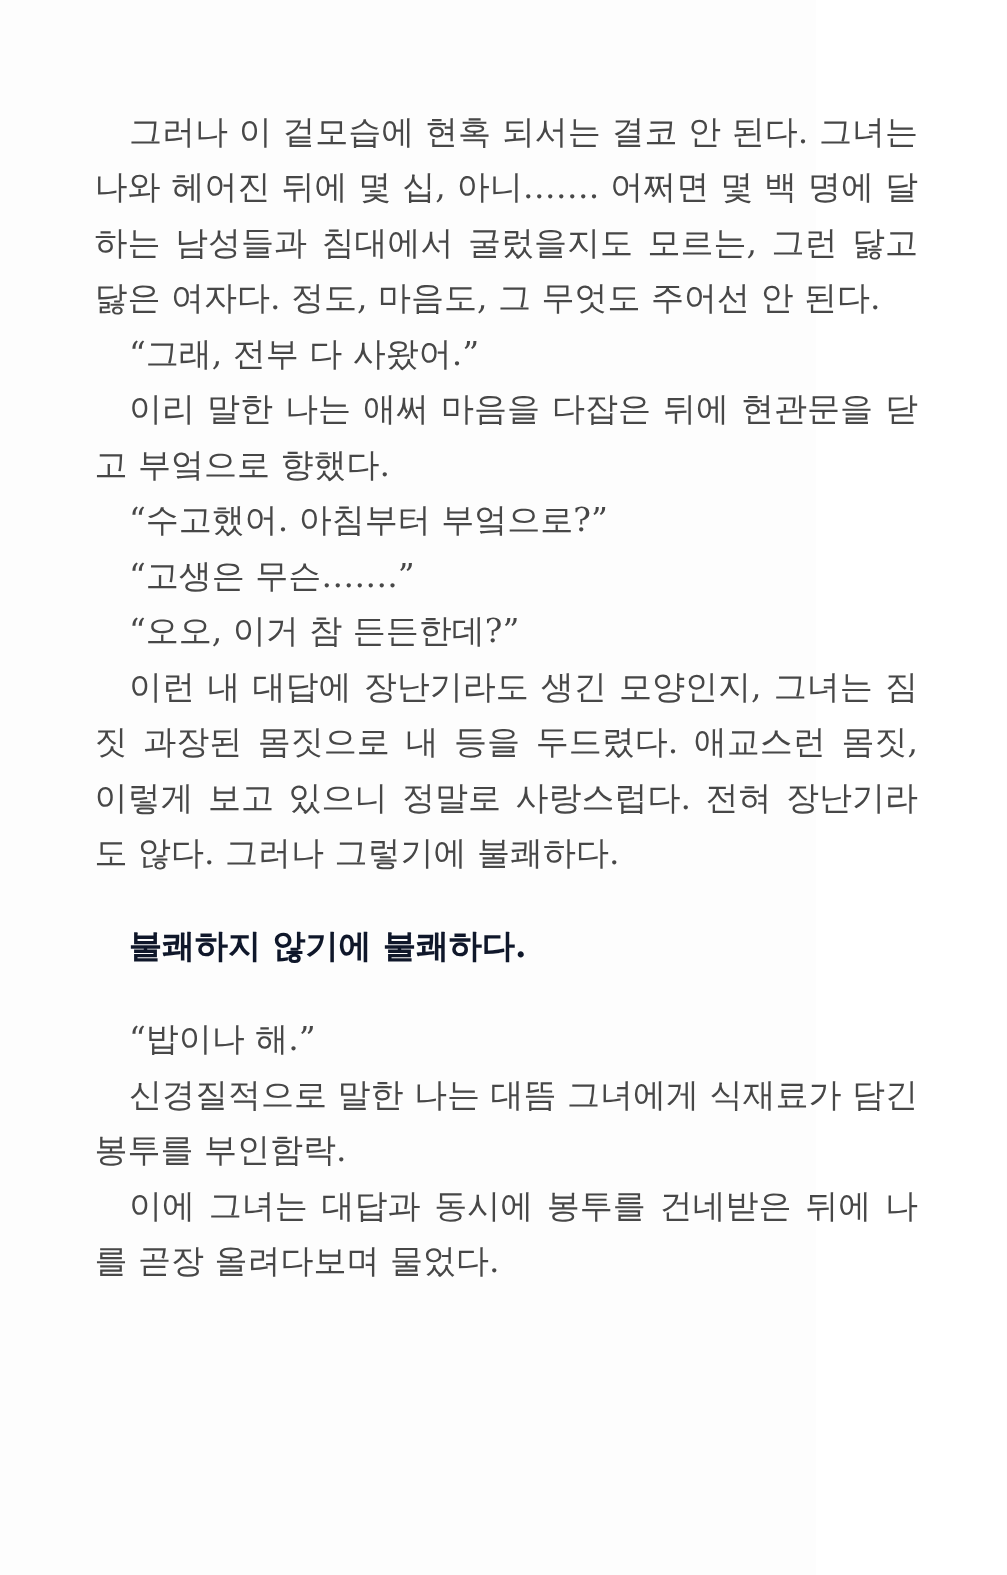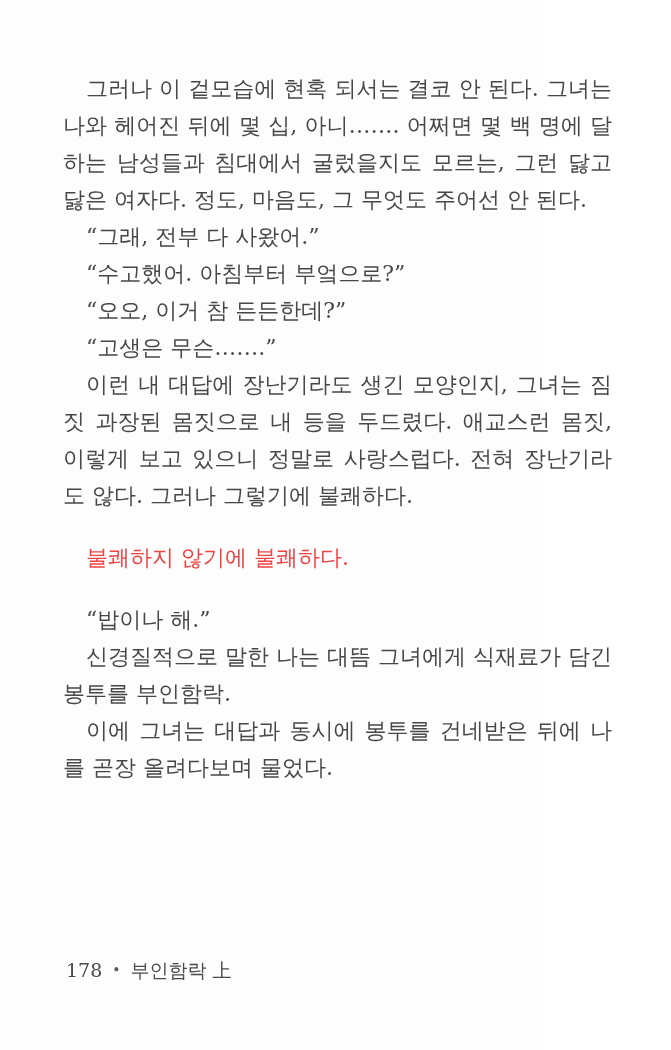--- a/index.html
+++ b/index.html
@@ -27,22 +27,22 @@
     font-size: 22px;
     line-height: 37px;
     text-align: justify;
   }
   .text-block p {
     margin: 0;
     padding: 0;
     text-indent: 23px;
   }
   .text-block p.emphasis {
-    font-weight: normal;
-    color: #ef4444;
+    font-weight: bold;
+    color: #0f172a;
   }
   .text-block .blank {
     height: 25px;
   }
   .footer {
     position: absolute;
     left: 66px;
     top: 958px;
     font-size: 19px;
     line-height: 24px;
@@ -58,29 +58,27 @@
   }
 </style>
 </head>
 <body>
 
 <div class="page">
 
   <div class="text-block">
       <p class="body">그러나 이 겉모습에 현혹 되서는 결코 안 된다. 그녀는 나와 헤어진 뒤에 몇 십, 아니……. 어쩌면 몇 백 명에 달하는 남성들과 침대에서 굴렀을지도 모르는, 그런 닳고 닳은 여자다. 정도, 마음도, 그 무엇도 주어선 안 된다.</p>
       <p class="dialogue">“그래, 전부 다 사왔어.”</p>
+      <p class="body">이리 말한 나는 애써 마음을 다잡은 뒤에 현관문을 닫고 부엌으로 향했다.</p>
       <p class="dialogue">“수고했어. 아침부터 부엌으로?”</p>
+      <p class="dialogue">“고생은 무슨…….”</p>
       <p class="dialogue">“오오, 이거 참 든든한데?”</p>
-      <p class="dialogue">“고생은 무슨…….”</p>
       <p class="body">이런 내 대답에 장난기라도 생긴 모양인지, 그녀는 짐짓 과장된 몸짓으로 내 등을 두드렸다. 애교스런 몸짓, 이렇게 보고 있으니 정말로 사랑스럽다. 전혀 장난기라도 않다. 그러나 그렇기에 불쾌하다.</p>
       <div class="blank"></div>
       <p class="emphasis">불쾌하지 않기에 불쾌하다.</p>
       <div class="blank"></div>
       <p class="dialogue">“밥이나 해.”</p>
       <p class="body">신경질적으로 말한 나는 대뜸 그녀에게 식재료가 담긴 봉투를 부인함락.</p>
       <p class="body">이에 그녀는 대답과 동시에 봉투를 건네받은 뒤에 나를 곧장 올려다보며 물었다.</p>
     </div>
 
-  <div class="footer">
-    <span>178</span><span class="sep">•</span><span>부인함락 上</span>
-  </div>
 
 </div>
 
 </body></html>

